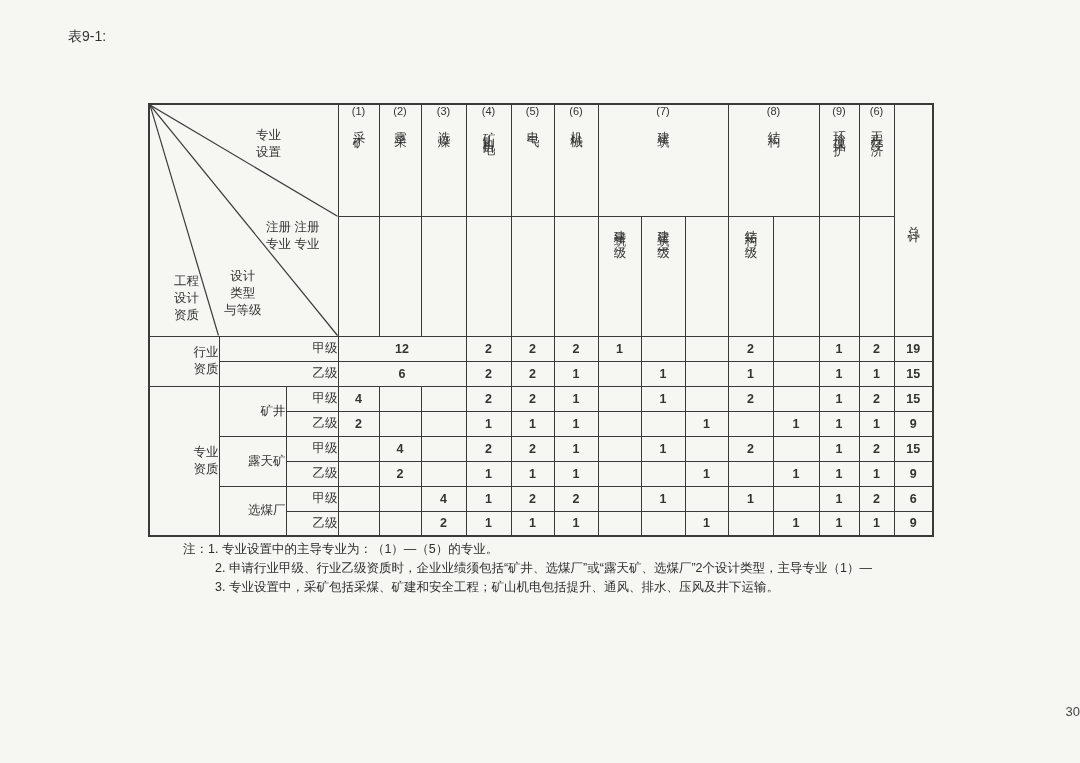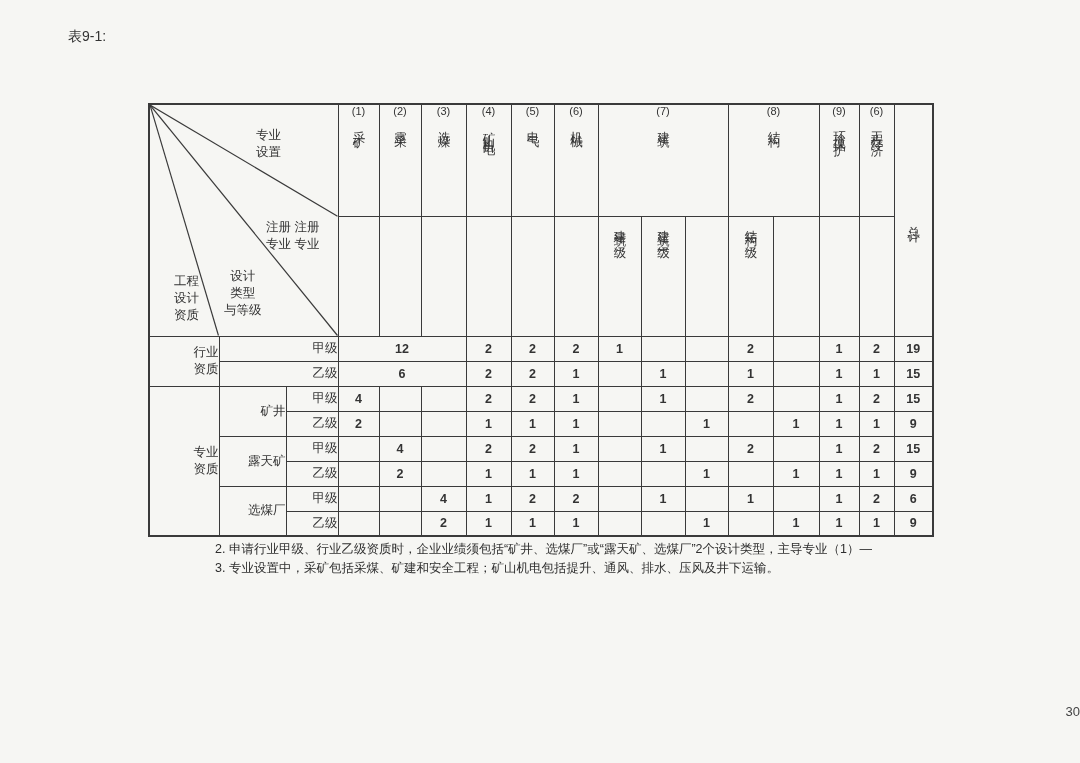--- a/index.html
+++ b/index.html
@@ -292,19 +292,20 @@
       <td class="num-cell"></td>
       <td class="num-cell">1</td>
       <td class="num-cell">1</td>
       <td class="num-cell">1</td>
       <td class="num-cell">9</td>
     </tr>
   </tbody>
     </table>
 
   <div class="notes">
+    <div class="note-line">注：1. 专业设置中的主导专业为：（1）—（5）的专业。</div>
     <div class="note-line note-indent">2. 申请行业甲级、行业乙级资质时，企业业绩须包括“矿井、选煤厂”或“露天矿、选煤厂”2个设计类型，主导专业（1）—</div>
     <div class="note-line note-indent">3. 专业设置中，采矿包括采煤、矿建和安全工程；矿山机电包括提升、通风、排水、压风及井下运输。</div>
   </div>
 
   <div class="page-number">30</div>
 
 </div>
 
 </body></html>

